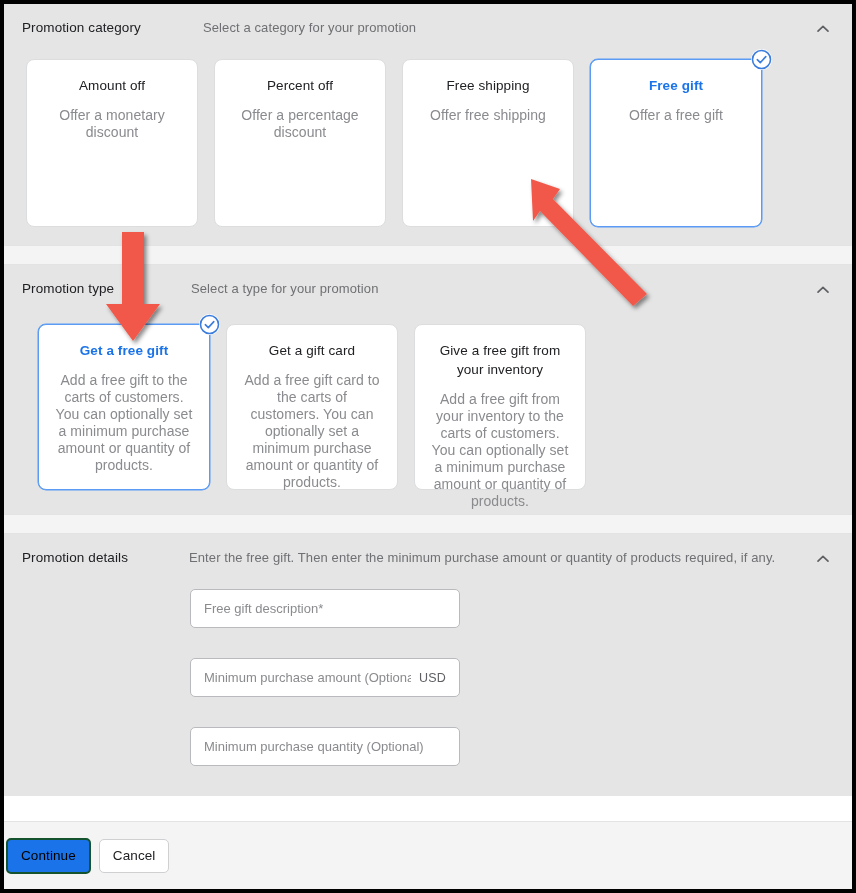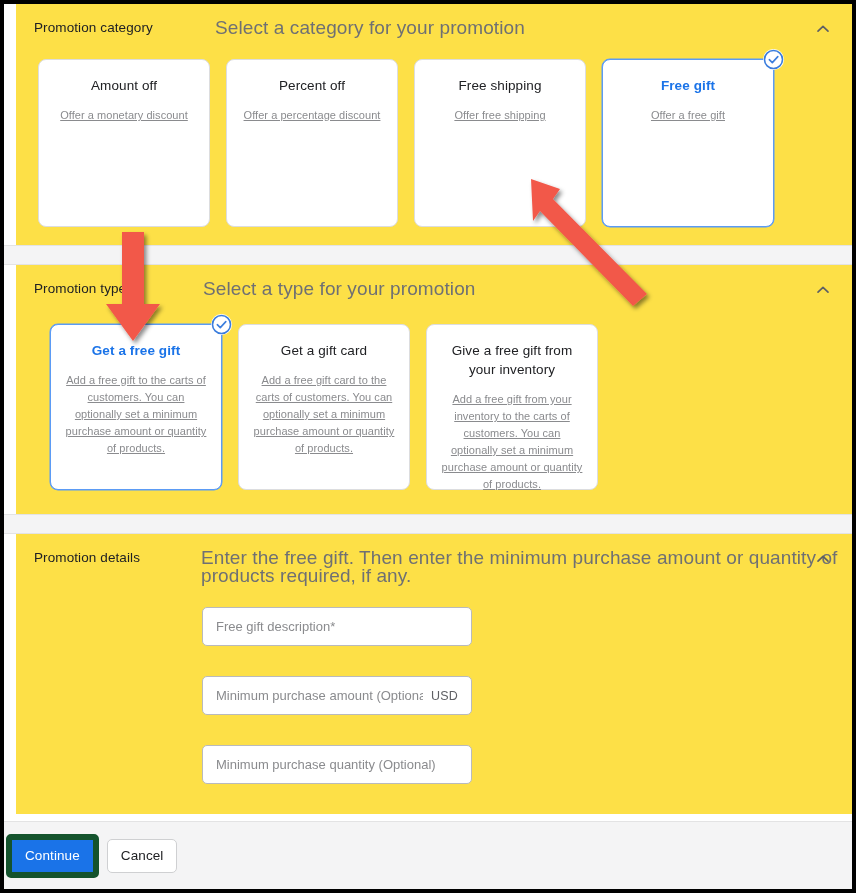--- a/index.html
+++ b/index.html
@@ -26,23 +26,22 @@
     position: absolute;
     left: 0; top: 0;
     width: 848px;
     height: 885px;
     background: #ffffff;
     overflow: hidden;
   }
 
   
   .section {
-    background: #fde047;
-    position: relative;
-    margin-left: 12px;
+    background: #e5e5e5;
+    position: relative;
   }
   .section-gap {
     height: 18px;
     background: #f4f4f5;
     border-top: 1px solid #e3e3e4;
     border-bottom: 1px solid #e3e3e4;
   }
 
   .section-head {
     position: relative;
@@ -54,21 +53,21 @@
     width: 180px;
     padding-left: 18px;
     box-sizing: border-box;
     font-size: 13.5px;
     color: #202124;
     line-height: 18px;
     letter-spacing: 0.1px;
   }
   .section-desc {
     flex: 1;
-    font-size: 19px;
+    font-size: 13px;
     color: #6f7073;
     line-height: 18px;
     letter-spacing: 0.1px;
   }
   .section-desc.ind-a { padding-left: 19px; }
   .section-desc.ind-b { padding-left: 7px; }
   .section-desc.ind-c { padding-left: 5px; }
 
   .chevron {
     position: absolute;
@@ -109,25 +108,24 @@
     color: #202124;
     line-height: 19px;
     margin-bottom: 12px;
     letter-spacing: 0.1px;
   }
   .card.selected .card-title {
     color: #1a73e8;
     font-weight: bold;
   }
   .card-desc {
-    font-size: 11px;
+    font-size: 14px;
     color: #8a8b8e;
     line-height: 17px;
     letter-spacing: 0.05px;
-    text-decoration: underline;
   }
 
   .check-badge {
     position: absolute;
     top: -11px;
     right: -11px;
     width: 21px;
     height: 21px;
     background: #ffffff;
     border-radius: 50%;
@@ -197,22 +195,22 @@
     font-family: "Liberation Sans", sans-serif;
     font-size: 13.5px;
     border-radius: 5px;
     padding: 8px 13px;
     cursor: pointer;
     line-height: 16px;
     letter-spacing: 0.1px;
   }
   .btn-primary {
     background: #1a73e8;
-    color: #ffffff;
-    border: 6px solid #14532d;
+    color: #000000;
+    border: 2px solid #14532d;
   }
   .btn-secondary {
     background: #ffffff;
     color: #202124;
     border: 1px solid #cfd0d2;
     margin-left: 8px;
   }
 
   
   .annotation-layer {

